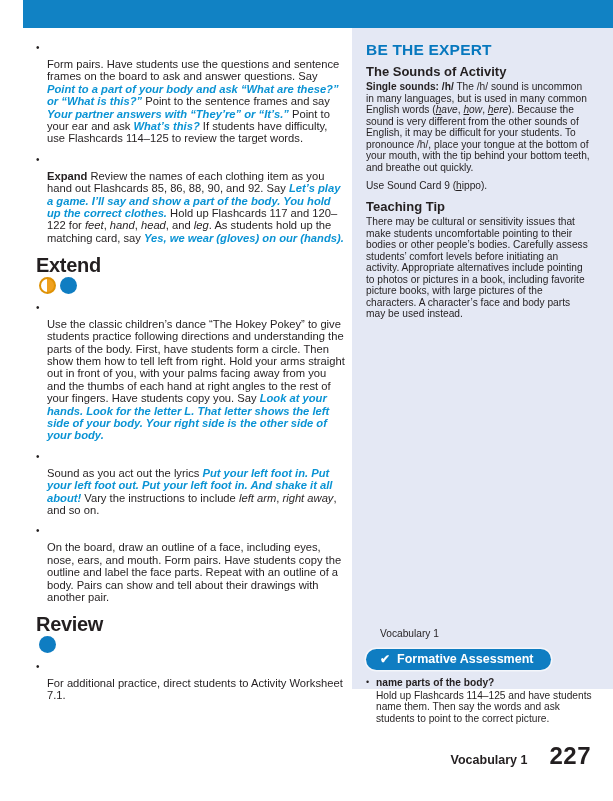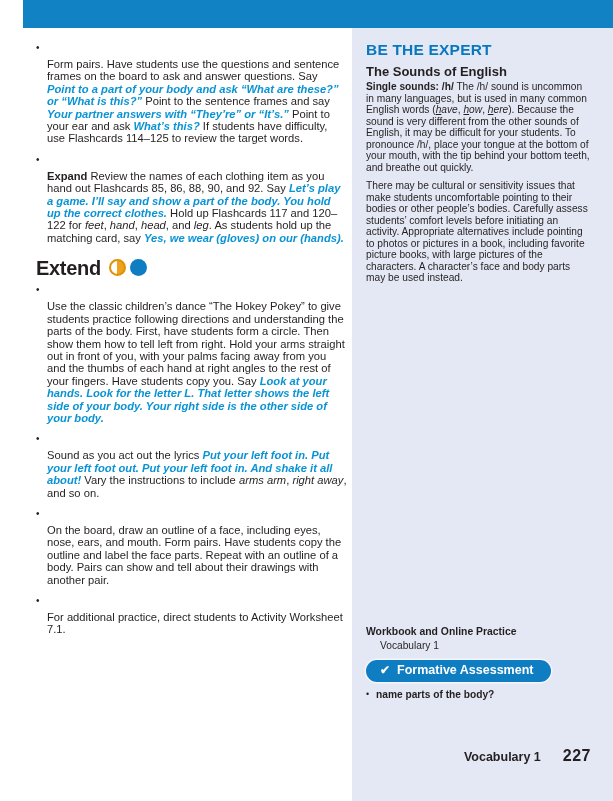--- a/index.html
+++ b/index.html
@@ -14,29 +14,29 @@
     --ink:#231F20;
   }
   *{box-sizing:border-box;}
   html,body{margin:0;padding:0;}
   body{
     width:613px;height:801px;position:relative;overflow:hidden;
     background:#ffffff;color:var(--ink);
     font-family:"Liberation Sans", sans-serif;
   }
   .top-bar{position:absolute;left:23px;top:0;width:590px;height:28px;background:var(--bar-blue);}
-  .sidebar{position:absolute;left:352px;top:28px;width:261px;height:773px;background:var(--sidebar-bg);padding:16px 23px 0 14px;}
+  .sidebar{position:absolute;left:352px;top:28px;width:261px;height:661px;background:var(--sidebar-bg);padding:16px 23px 0 14px;}
   .main{position:absolute;left:36px;top:42px;width:311px;}
 
   
   .main{font-size:11.2px;line-height:12.4px;}
   .bullet-row{display:flex;margin-bottom:9px;}
   .bullet-dot{width:11px;flex:0 0 11px;font-size:10px;line-height:12.4px;}
   .bullet-text{flex:1;text-align:left;margin-top:16px;}
-  .section-heading{display:flex;align-items:center;gap:5px;margin:15px 0 8px 0;}
+  .section-heading{display:flex;gap:5px;margin:15px 0 8px 0;flex-direction:column;}
   .section-title{font-weight:700;font-size:20px;letter-spacing:-0.3px;}
   .icon-strip{display:inline-flex;align-items:center;gap:4px;margin-left:3px;}
   .circ{width:17px;height:17px;border-radius:50%;display:inline-block;}
   .circ.solid-blue{background:var(--button-blue);}
   .circ.half-orange{border:2px solid var(--circle-orange-border);background:linear-gradient(90deg,#ffffff 50%,var(--circle-orange) 50%);}
   .circ.outline-olive{border:2.5px solid var(--circle-olive);background:#ffffff;}
 
   
   .seg-b{font-weight:700;}
   .seg-i{font-style:italic;}
@@ -56,21 +56,21 @@
     font-weight:700;font-size:12.5px;padding:5px 18px 5px 14px;border-radius:13px;margin:9px 0 7px 0;
     box-shadow:0 0 0 1.5px rgba(255,255,255,0.6);}
   .fa-check{font-size:12px;}
   .can-students{font-weight:700;margin:3px 0 5px 0;}
   .cs-row{display:flex;}
   .cs-dot{width:10px;flex:0 0 10px;font-size:9px;}
   .cs-q{font-weight:700;}
   .cs-detail{margin-top:1px;}
   .sb-footer{position:absolute;top:722px;right:22px;display:flex;align-items:baseline;gap:22px;}
   .footer-label{font-weight:700;font-size:12.5px;}
-  .footer-page{font-weight:700;font-size:16px;letter-spacing:0.5px;}
+  .footer-page{font-weight:700;font-size:24px;letter-spacing:0.5px;}
 </style>
 </head>
 <body>
 
 <div class="top-bar"></div>
 
 <div class="main">
 
   <div class="bullet-row">
     <span class="bullet-dot">•</span>
@@ -87,61 +87,69 @@
         <span class="circ half-orange"></span>
         <span class="circ solid-blue"></span>
       </span>
   </div>
   <div class="bullet-row">
     <span class="bullet-dot">•</span>
     <span class="bullet-text"><span>Use the classic children’s dance “The Hokey Pokey” to give students practice following directions and understanding the parts of the body. First, have students form a circle. Then show them how to tell left from right. Hold your arms straight out in front of you, with your palms facing away from you and the thumbs of each hand at right angles to the rest of your fingers. Have students copy you. Say </span><span class="seg-bi">Look at your hands. Look for the letter L. That letter shows the left side of your body. Your right side is the other side of your body.</span></span>
   </div>
   <div class="bullet-row">
     <span class="bullet-dot">•</span>
-    <span class="bullet-text"><span>Sound as you act out the lyrics </span><span class="seg-bi">Put your left foot in. Put your left foot out. Put your left foot in. And shake it all about!</span><span> Vary the instructions to include </span><span class="seg-i">arms arm</span><span>, </span><span class="seg-i">right away</span><span>, and so on.</span></span>
+    <span class="bullet-text"><span>Sound as you act out the lyrics </span><span class="seg-bi">Put your left foot in. Put your left foot out. Put your left foot in. And shake it all about!</span><span> Vary the instructions to include </span><span class="seg-i">left arm</span><span>, </span><span class="seg-i">right away</span><span>, and so on.</span></span>
   </div>
 
   <div class="bullet-row">
     <span class="bullet-dot">•</span>
     <span class="bullet-text"><span>On the board, draw an outline of a face, including eyes, nose, ears, and mouth. Form pairs. Have students copy the outline and label the face parts. Repeat with an outline of a body. Pairs can show and tell about their drawings with another pair.</span></span>
   </div>
 
+  <div class="section-heading">
+    <span class="section-title">Review</span>
+    <span class="icon-strip">
+        <span class="circ solid-blue"></span>
+      </span>
+  </div>
   <div class="bullet-row">
     <span class="bullet-dot">•</span>
     <span class="bullet-text"><span>For additional practice, direct students to Activity Worksheet 7.1.</span></span>
   </div>
 
 </div>
 
 <div class="sidebar">
 
   <div class="expert-heading">BE THE EXPERT</div>
 
   <div>
-    <div class="sb-subhead">The Sounds of English</div>
+    <div class="sb-subhead">The Sounds of Activity</div>
     <p class="sb-para"><span class="seg-b">Single sounds: /h/</span><span>  The /h/ sound is uncommon in many languages, but is used in many common English words (</span><span class="seg-i seg-un">h</span><span class="seg-i">ave</span><span>, </span><span class="seg-i seg-un">h</span><span class="seg-i">ow</span><span>, </span><span class="seg-i seg-un">h</span><span class="seg-i">ere</span><span>). Because the sound is very different from the other sounds of English, it may be difficult for your students. To pronounce /h/, place your tongue at the bottom of your mouth, with the tip behind your bottom teeth, and breathe out quickly.</span></p>
+    <p class="sb-para tight"><span>Use Sound Card 9 (</span><span class="seg-un">h</span><span>ippo).</span></p>
   </div>
 
   <div>
+    <div class="sb-subhead">Teaching Tip</div>
     <p class="sb-para"><span>There may be cultural or sensitivity issues that make students uncomfortable pointing to their bodies or other people’s bodies. Carefully assess students’ comfort levels before initiating an activity. Appropriate alternatives include pointing to photos or pictures in a book, including favorite picture books, with large pictures of the characters. A character’s face and body parts may be used instead.</span></p>
   </div>
 
   <div class="sb-bottom">
-    <div class="wb-line1">Workbook and Online Practice</div>
     <div class="wb-line2">Vocabulary 1</div>
 
     <div class="fa-button">
       <span class="fa-check">✔</span>
       <span>Formative Assessment</span>
     </div>
 
     <div class="cs-row">
       <span class="cs-dot">•</span>
       <span>
         <span class="cs-q">name parts of the body?</span>
+        <div class="cs-detail">Hold up Flashcards 114–125 and have students name them. Then say the words and ask students to point to the correct picture.</div>
       </span>
     </div>
   </div>
 
   <div class="sb-footer">
     <span class="footer-label">Vocabulary 1</span>
     <span class="footer-page">227</span>
   </div>
 
 </div>

